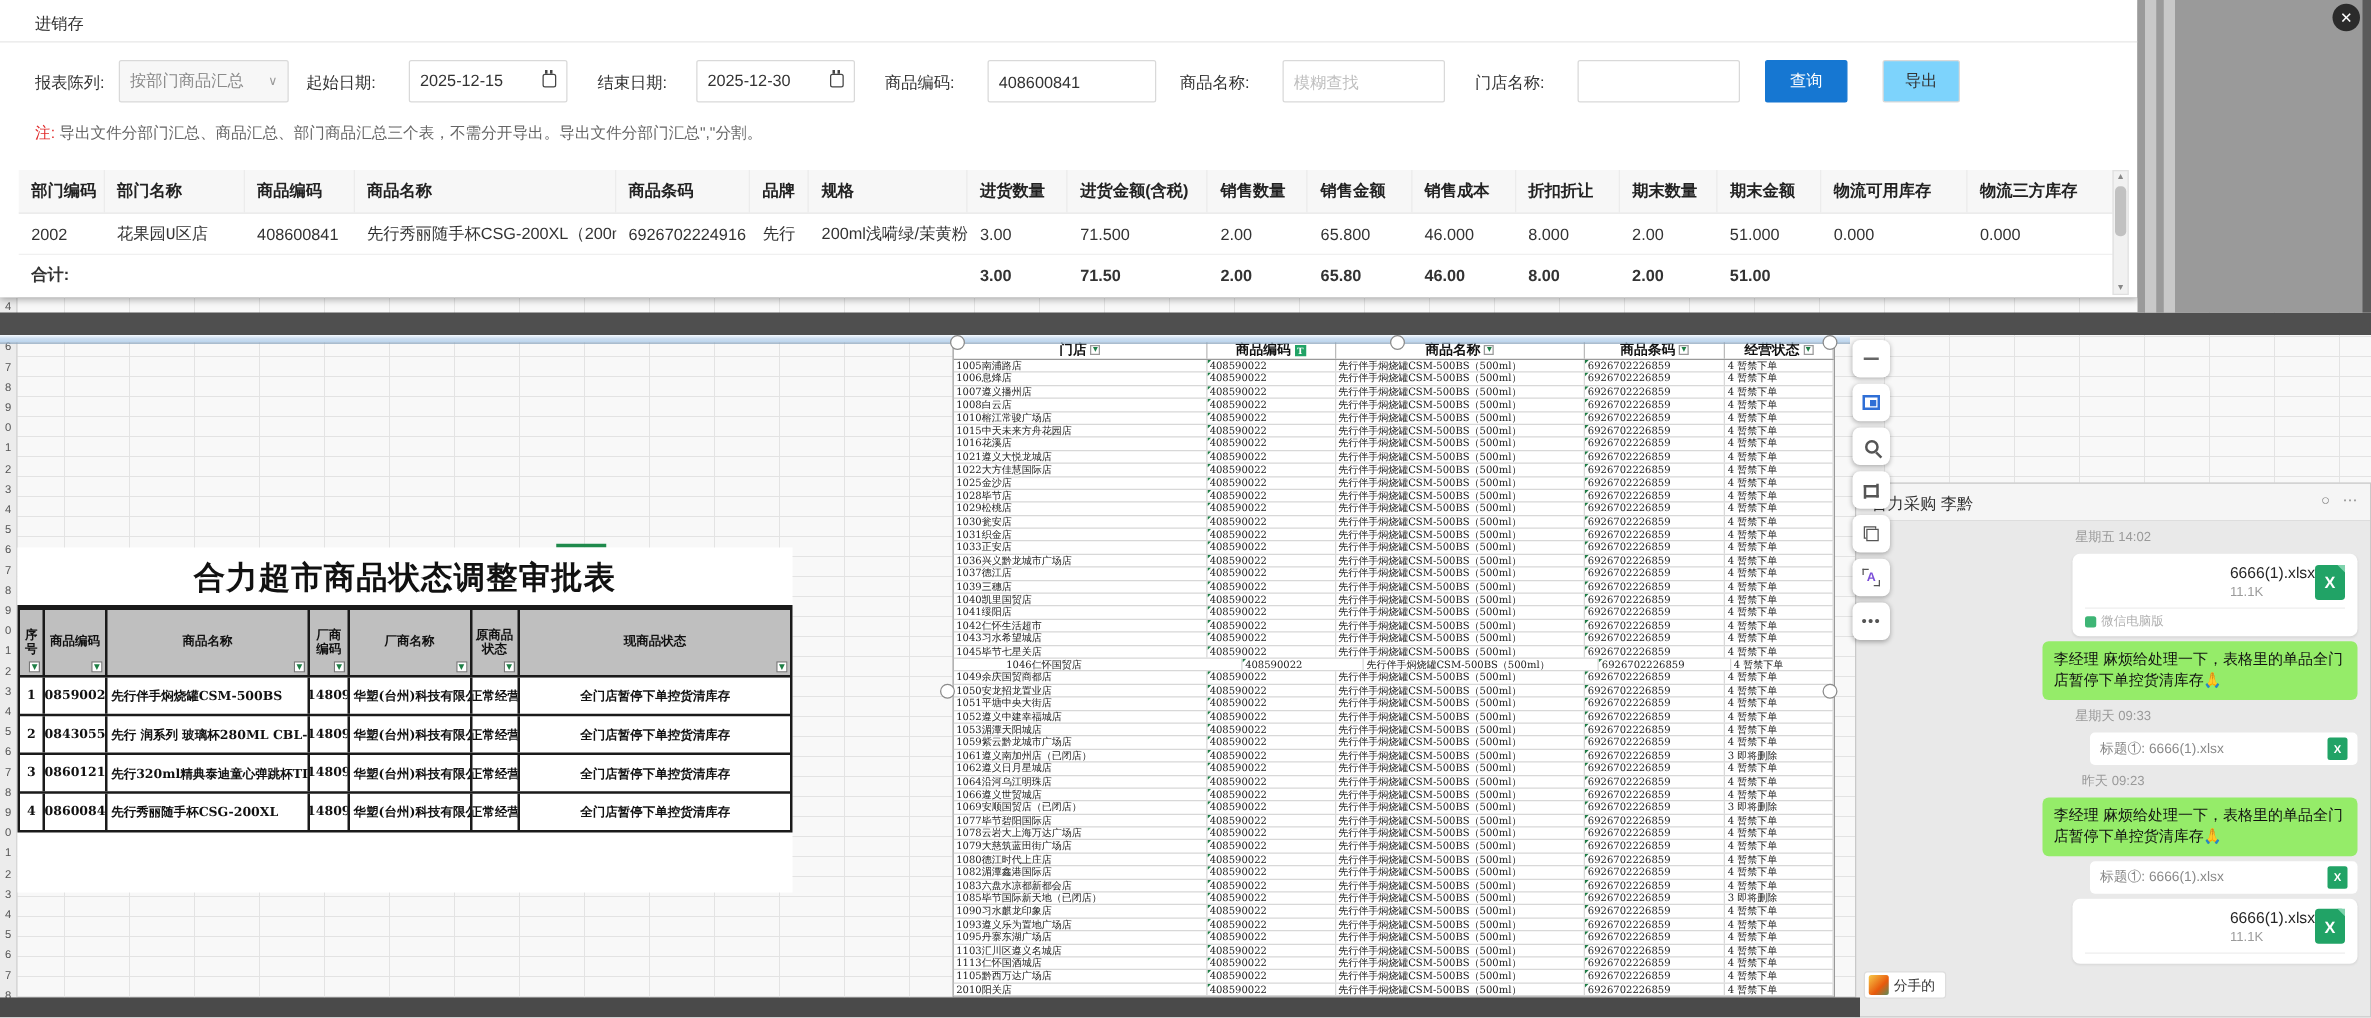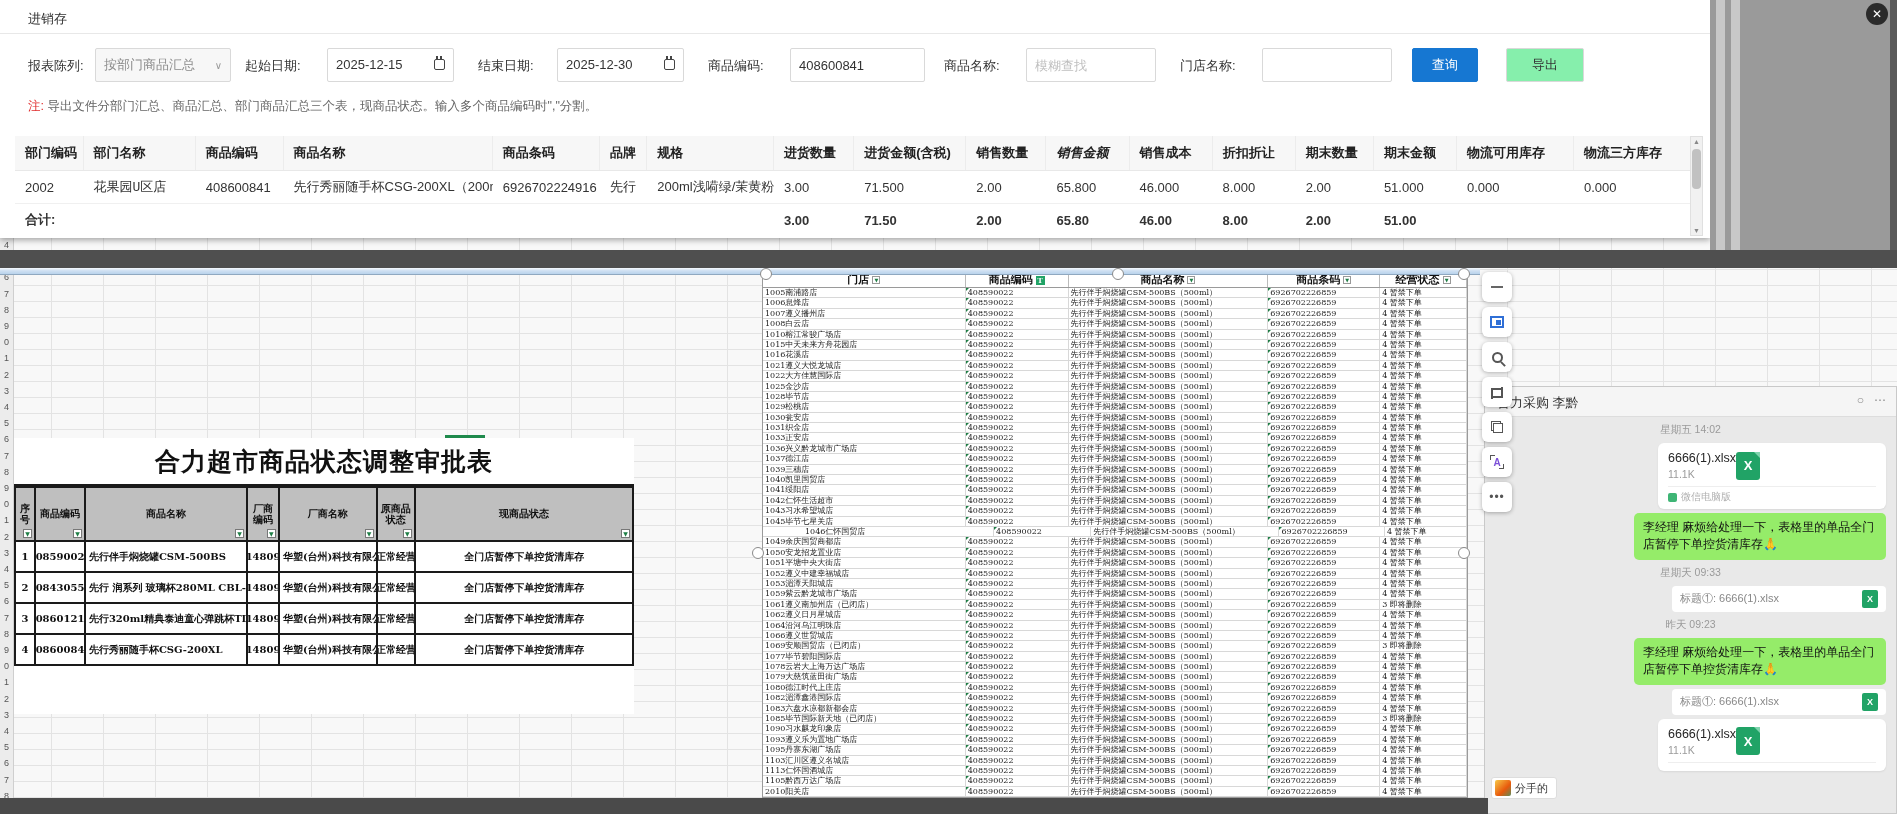--- a/index.html
+++ b/index.html
@@ -24,21 +24,21 @@
   #erp-title { position:absolute; left:28px; top:10px; font-size:13px; color:#333; }
   #erp-divider { position:absolute; left:0; top:33px; width:1710px; height:1px; background:#e8e8e8; }
   .fl { position:absolute; top:57px; font-size:13px; color:#333; }
   .fi { position:absolute; top:48px; height:34px; border:1px solid #d9d9d9; border-radius:2px; background:#fff; font-size:13px; color:#333; padding:0 8px; font-family:"Liberation Sans",sans-serif; }
   .fi::placeholder { color:#bfbfbf; }
   #report-select { display:flex; align-items:center; justify-content:space-between; background:#f7f7f7; color:#8a8a8a; }
   .cal { position:absolute; top:59px; width:11px; height:11px; border:1.5px solid #444; border-radius:2px; }
   .cal::before { content:""; position:absolute; left:1px; top:-4px; width:2px; height:3px; background:#444; box-shadow:4px 0 0 #444; }
   .btn { position:absolute; top:48px; height:34px; border-radius:2px; font-size:13px; display:flex; align-items:center; justify-content:center; cursor:pointer; }
   #query-btn { left:1412px; width:66px; background:#1677d2; color:#fff; border:1px solid #1677d2; }
-  #export-btn { left:1506px; width:78px; background:#86efac; color:#333; border:1px solid #d9d9d9; }
+  #export-btn { left:1506px; width:62px; background:#7dd3fc; color:#333; border:1px solid #d9d9d9; }
   #note-line { position:absolute; left:28px; top:98px; font-size:12.5px; color:#666; }
   #note-line .red { color:#e02b2b; }
 
   #erp-table { position:absolute; left:15px; top:136px; width:1676px; }
   .trow { display:flex; width:100%; }
   .tcell { flex:0 1 auto; padding:0 10px; font-size:13px; color:#333; display:flex; align-items:center; overflow:hidden; white-space:nowrap; height:34px; }
   .thead-row { background:#f7f7f7; border-bottom:1px solid #e8e8e8; }
   .thead-row .tcell { font-weight:bold; color:#222; border-right:1px solid #ececec; }
   .tdata-row { border-bottom:1px solid #f0f0f0; }
   .tdata-row .tcell { height:32px; }
@@ -103,21 +103,21 @@
 
   
   #wechat { left:1484px; top:386px; width:413px; height:428px; background:#e9e9e9; border:1px solid #c9c9c9; overflow:hidden; }
   #wc-titlebar { height:30px; background:#f5f5f5; border-bottom:1px solid #ddd; position:relative; }
   #wc-title { position:absolute; left:12px; top:7px; font-size:13px; color:#333; }
   #wc-top-icons { position:absolute; right:10px; top:6px; display:flex; gap:10px; color:#8a8a8a; font-size:12px; }
   #wc-msgs { position:absolute; left:0; top:30px; width:100%; padding:4px 10px; display:flex; flex-direction:column; align-items:flex-end; gap:4px; }
   .wc-time { align-self:center; font-size:10.5px; color:#9a9a9a; margin:2px 0; }
   .wc-bubble { max-width:252px; background:#95ec69; border-radius:5px; padding:6px 9px; font-size:12px; color:#111; line-height:1.45; }
   .wc-file { width:228px; background:#fff; border-radius:6px; padding:8px 10px 4px; box-shadow:0 1px 2px rgba(0,0,0,.08); }
-  .wc-file-top { display:flex; justify-content:flex-start; align-items:center; }
+  .wc-file-top { display:flex; justify-content:flex-end; align-items:center; }
   .wc-file-name { font-size:12.5px; color:#262626; }
   .wc-file-size { font-size:10.5px; color:#9b9b9b; margin-top:3px; }
   .xlsx-icon { width:24px; height:28px; background:#21a366; border-radius:3px; color:#fff; font-size:13px; font-weight:bold; display:flex; align-items:center; justify-content:center; position:relative; flex:0 0 auto; }
   .xlsx-icon::before { content:""; position:absolute; right:0; top:0; border-top:6px solid #7fd3ad; border-left:6px solid transparent; }
   .wc-file-foot { border-top:1px solid #eee; margin-top:6px; padding:3px 0 1px; font-size:10px; color:#b0b0b0; display:flex; align-items:center; gap:4px; }
   .wc-dot { width:9px; height:9px; background:#3eb575; border-radius:2px; }
   .wc-ref { width:214px; background:#fff; border-radius:4px; padding:4px 8px; font-size:11px; color:#888; display:flex; align-items:center; justify-content:space-between; }
   .xlsx-mini { width:16px; height:18px; background:#21a366; border-radius:2px; color:#fff; font-size:9px; font-weight:bold; display:flex; align-items:center; justify-content:center; flex:0 0 auto; }
   #sticker-pill { position:absolute; left:6px; bottom:14px; background:#fff; border:1px solid #ddd; border-radius:3px; height:22px; display:flex; align-items:center; gap:4px; padding:0 8px 0 3px; font-size:11px; color:#333; }
   #sticker-thumb { width:16px; height:16px; border-radius:2px; background:linear-gradient(135deg,#f7c948,#e8590c 60%,#5b8c5a); }
@@ -611,35 +611,35 @@
 
     <span class="fl" style="left:944px;">商品名称:</span>
     <input class="fi" style="left: 1026px; width: 130px;" placeholder="模糊查找">
 
     <span class="fl" style="left:1180px;">门店名称:</span>
     <input class="fi" style="left: 1262px; width: 130px;" value="">
 
     <div class="btn" id="query-btn">查询</div>
     <div class="btn" id="export-btn">导出</div>
 
-    <div id="note-line"><span class="red">注:</span> <span>导出文件分部门汇总、商品汇总、部门商品汇总三个表，现商品状态。输入多个商品编码时","分割。</span></div>
+    <div id="note-line"><span class="red">注:</span> <span>导出文件分部门汇总、商品汇总、部门商品汇总三个表，不需分开导出。导出文件分部门汇总","分割。</span></div>
 
     <div id="erp-table">
         <div class="trow thead-row">
           <div class="tcell" style="flex-basis: 70px;">部门编码</div>
           <div class="tcell" style="flex-basis: 115px;">部门名称</div>
           <div class="tcell" style="flex-basis: 90px;">商品编码</div>
           <div class="tcell" style="flex-basis: 215px;">商品名称</div>
           <div class="tcell" style="flex-basis: 110px;">商品条码</div>
           <div class="tcell" style="flex-basis: 48px;">品牌</div>
           <div class="tcell" style="flex-basis: 130px;">规格</div>
           <div class="tcell" style="flex-basis: 82px;">进货数量</div>
           <div class="tcell" style="flex-basis: 115px;">进货金额(含税)</div>
           <div class="tcell" style="flex-basis: 82px;">销售数量</div>
-          <div class="tcell" style="flex-basis: 85px; font-style: italic;">销售金额</div>
+          <div class="tcell" style="flex-basis: 85px;">销售金额</div>
           <div class="tcell" style="flex-basis: 85px;">销售成本</div>
           <div class="tcell" style="flex-basis: 85px;">折扣折让</div>
           <div class="tcell" style="flex-basis: 80px;">期末数量</div>
           <div class="tcell" style="flex-basis: 85px;">期末金额</div>
           <div class="tcell" style="flex-basis: 120px;">物流可用库存</div>
           <div class="tcell" style="flex-basis: 120px;">物流三方库存</div>
         </div>
         <div class="trow tdata-row">
           <div class="tcell" style="flex-basis: 70px;">2002</div>
           <div class="tcell" style="flex-basis: 115px; font-family: Liberation Mono, monospace;">花果园U区店</div>

